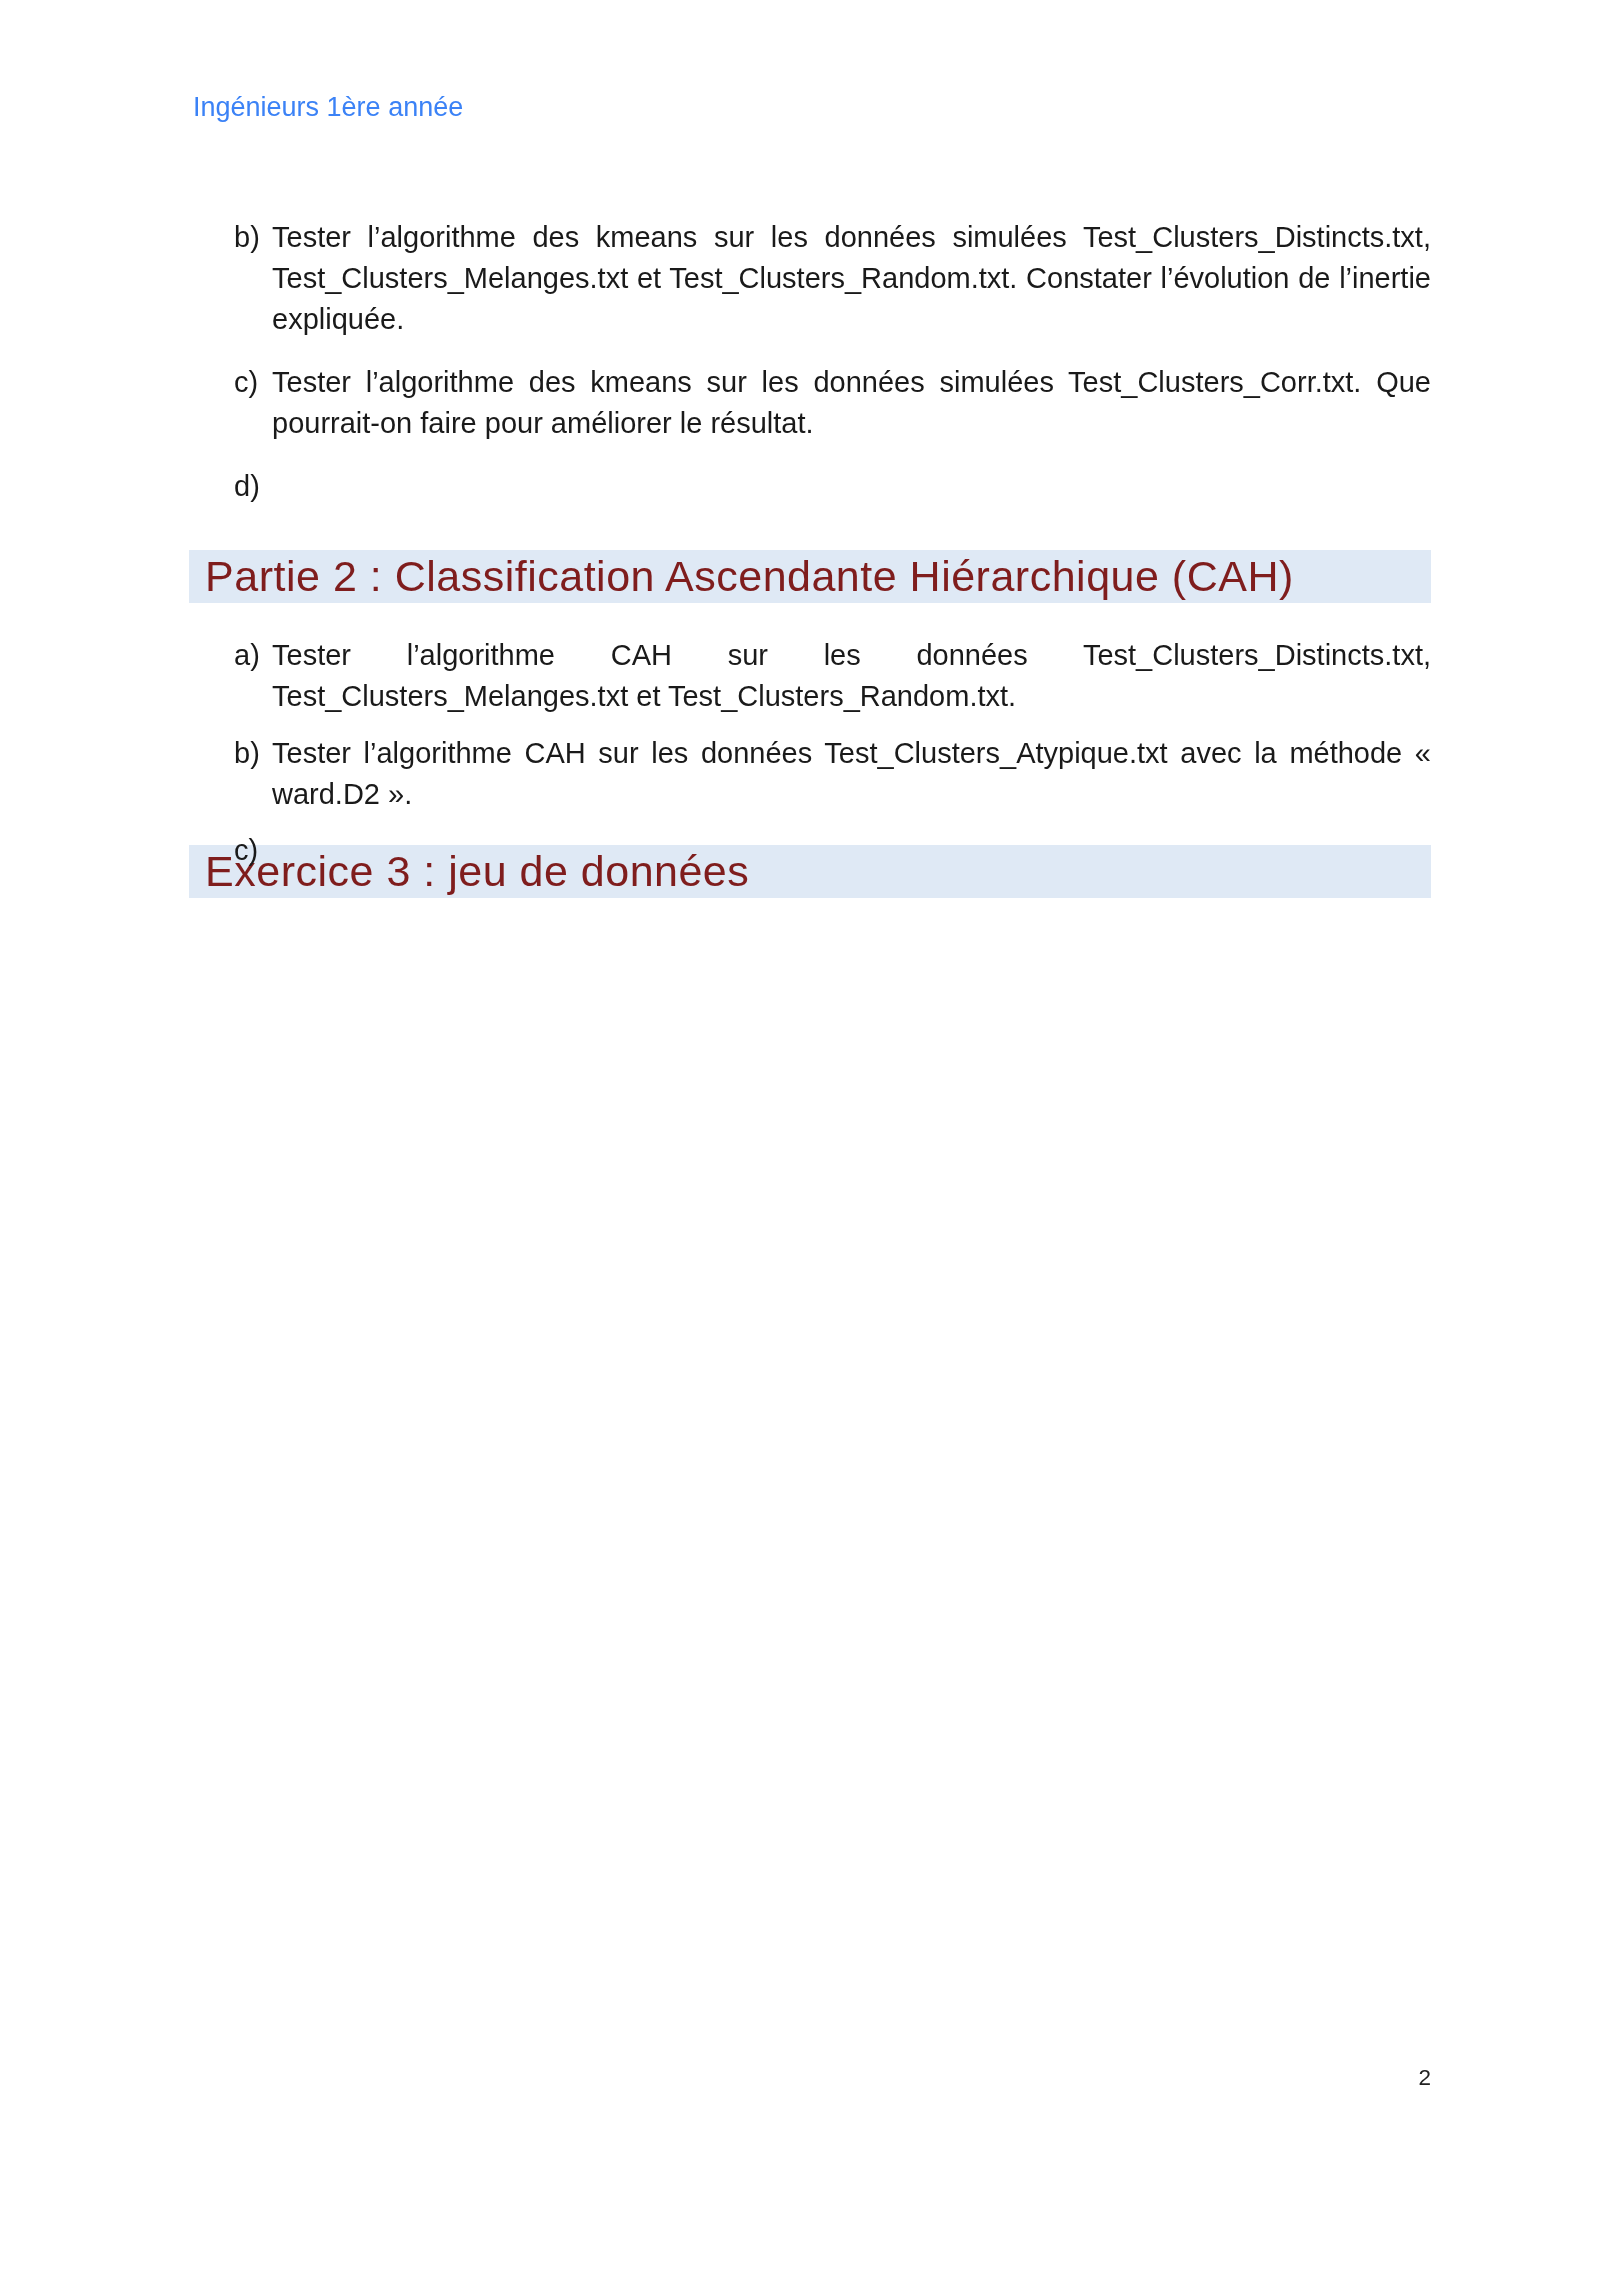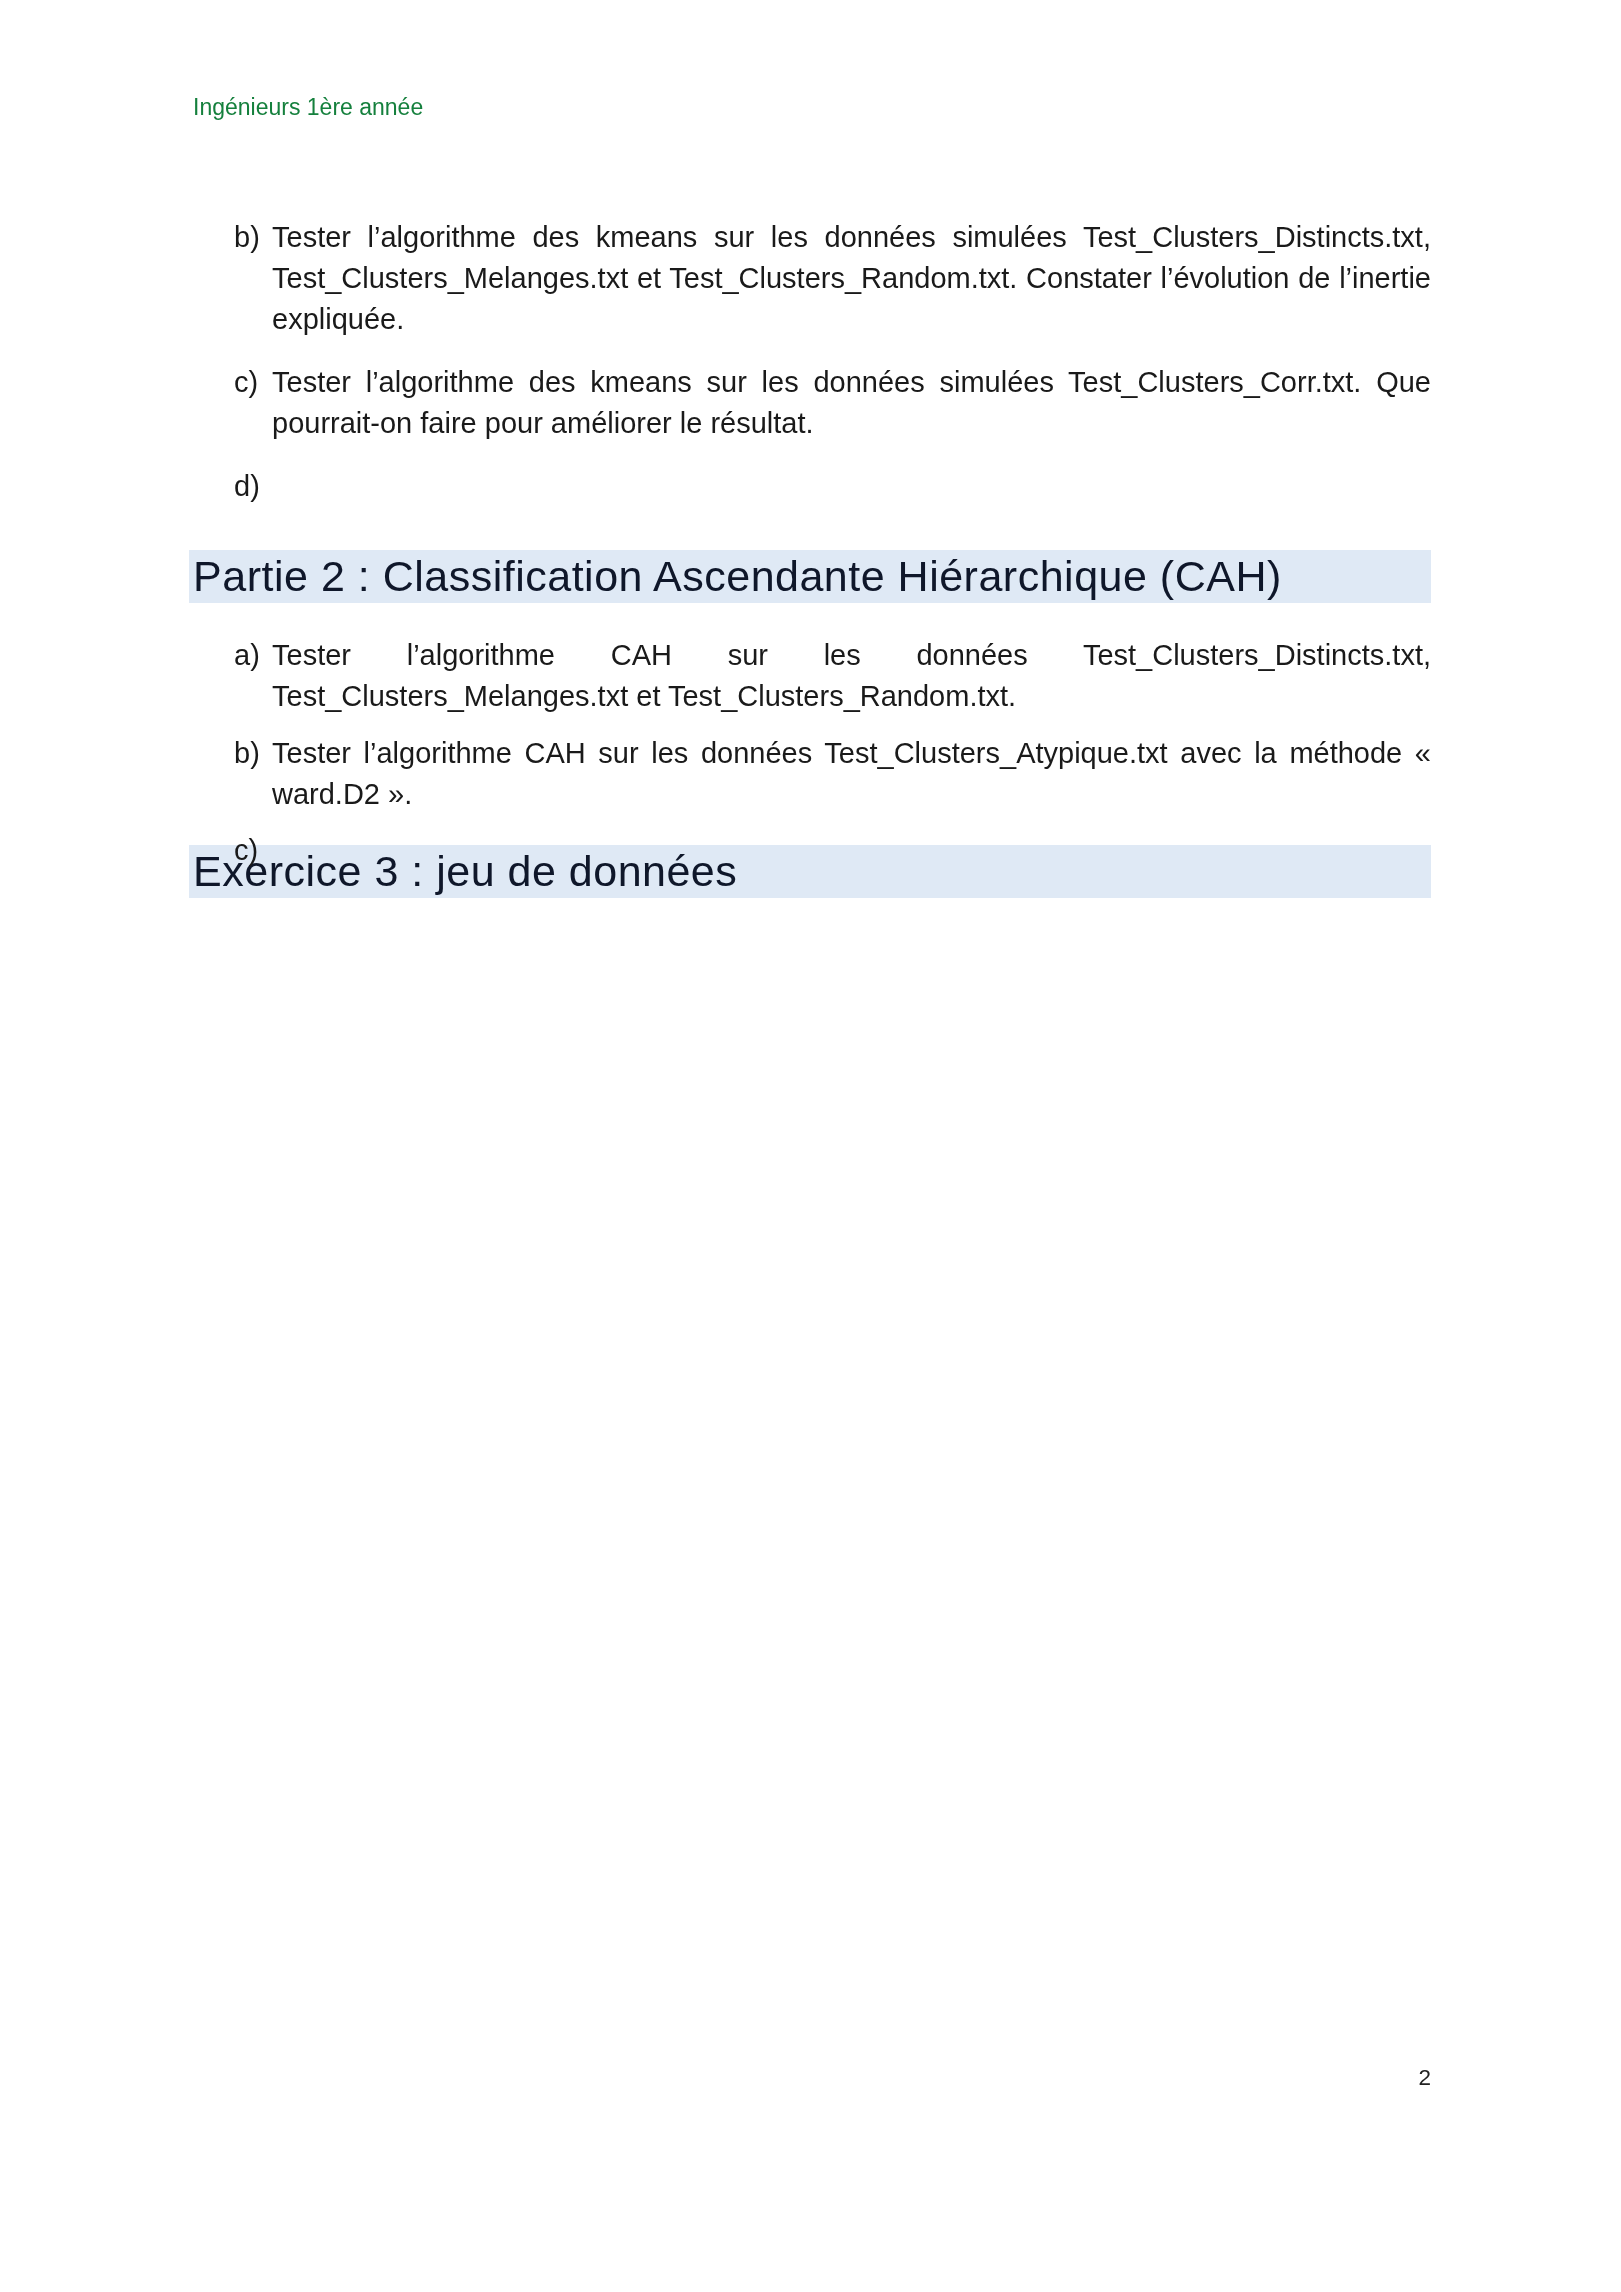--- a/index.html
+++ b/index.html
@@ -8,23 +8,23 @@
     position: relative;
     width: 1621px;
     height: 2293px;
     background: #ffffff;
     font-family: "Liberation Sans", sans-serif;
     color: #1a1a1a;
     padding: 94px 190px 0 193px;
     overflow: hidden;
   }
   .running-header {
-    font-size: 23px;
+    font-size: 27px;
     line-height: 27.4px;
-    color: #15803d;
+    color: #3b82f6;
   }
   .list { }
   .first-list { margin-top: 96px; }
   .list-item {
     position: relative;
     padding-left: 79px;
     font-size: 29px;
     line-height: 41px;
     text-align: justify;
   }
@@ -32,26 +32,26 @@
   .list-p2 .list-item { margin-bottom: 15.7px; }
   .list-marker {
     position: absolute;
     left: 41px;
     top: 0;
   }
   .section-heading {
     margin-left: -3.9px;
     height: 53px;
     background: #dfe9f5;
-    color: #0f172a;
+    color: #7f1d1d;
     font-size: 43px;
     font-weight: 400;
     display: flex;
     align-items: center;
-    padding-left: 4px;
+    padding-left: 16px;
     letter-spacing: 0.5px;
   }
   .heading-partie2 { margin-top: 106px; margin-bottom: 32px; }
   .heading-ex3 { margin-top: 30px; margin-bottom: 28px; }
   .body-paragraph {
     font-size: 29px;
     line-height: 41px;
     text-align: justify;
   }
   .page-number {

